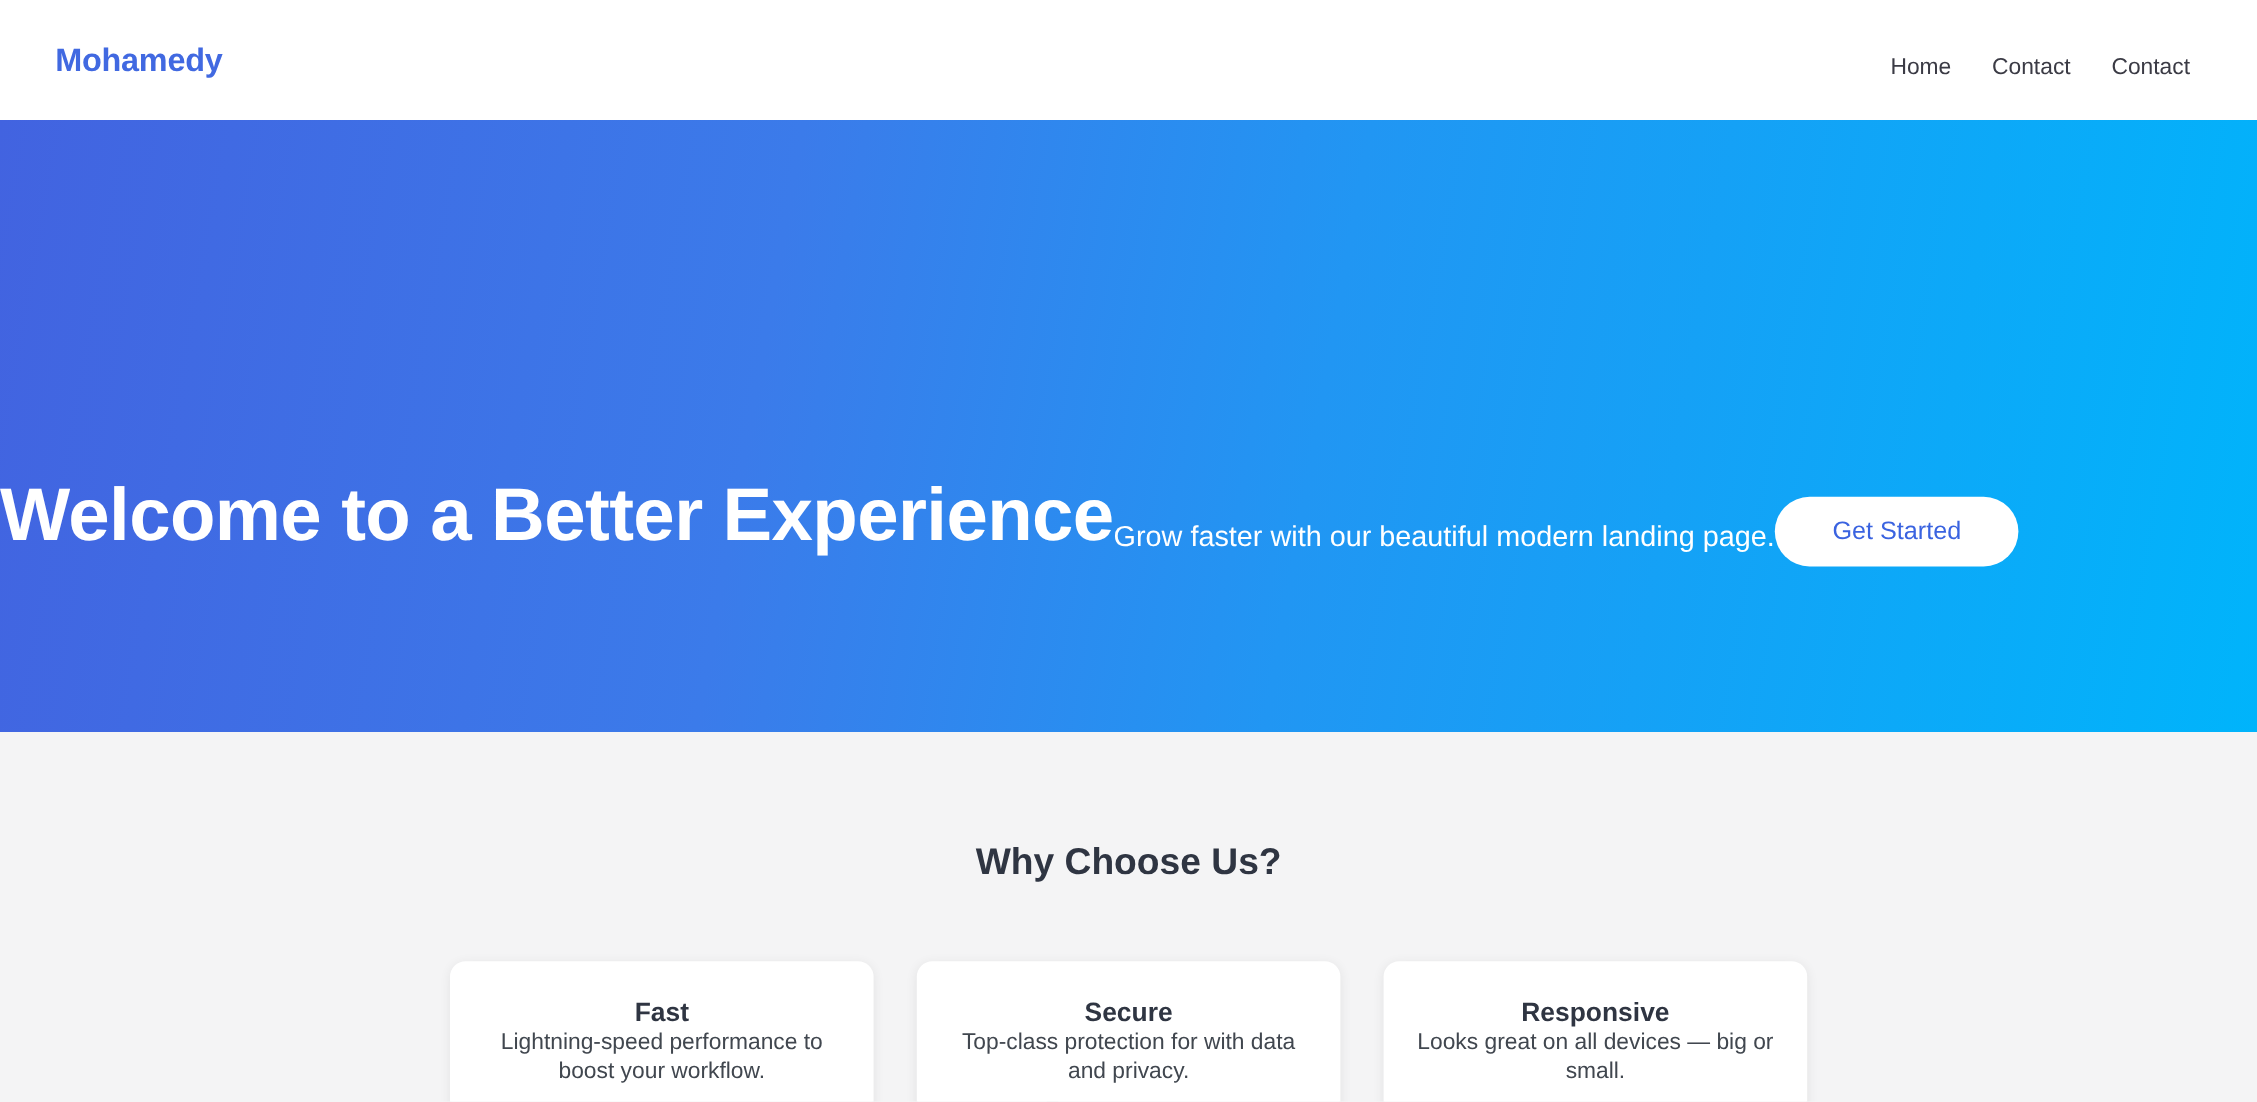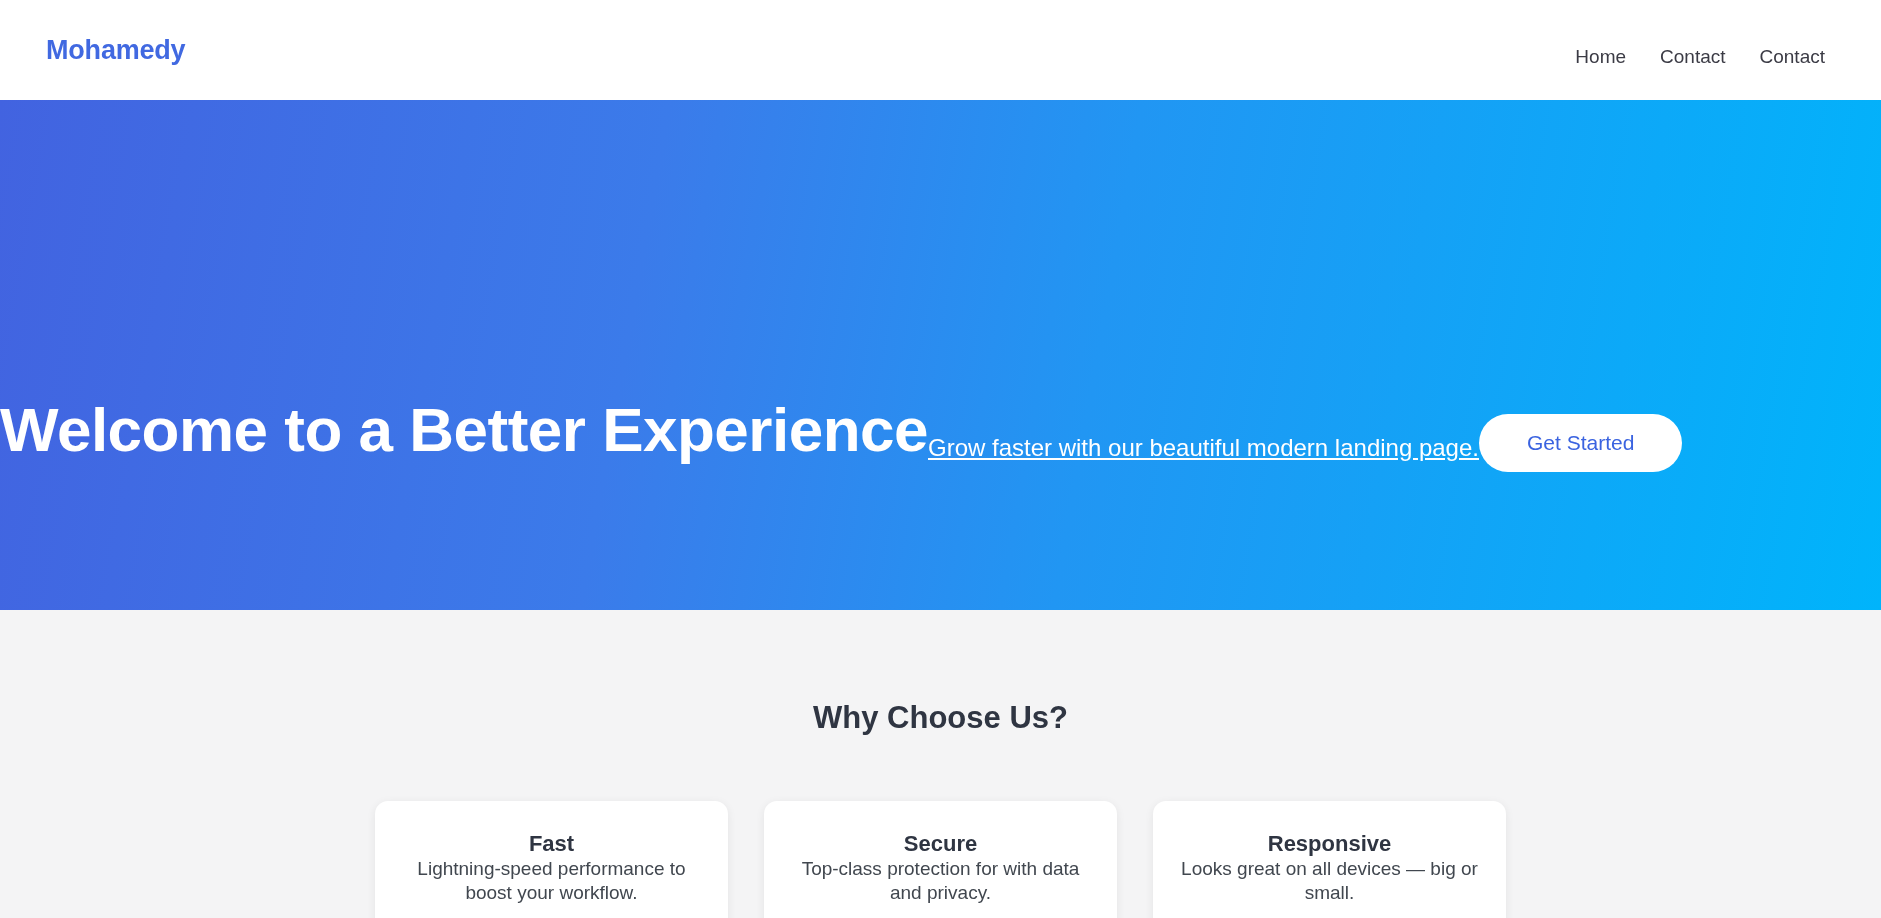--- a/index.html
+++ b/index.html
@@ -71,21 +71,20 @@
     letter-spacing: -0.5px;
     line-height: 1.05;
   }
 
   .hero-subtitle {
     margin-top: 36px;
     font-size: 24px;
     color: #ffffff;
     font-weight: normal;
     line-height: 1.2;
-    text-decoration: underline;
   }
 
   .hero-cta {
     margin-top: 26px;
     background: #ffffff;
     color: #3a63e0;
     border: none;
     border-radius: 999px;
     font-family: "Liberation Sans", sans-serif;
     font-size: 21px;

